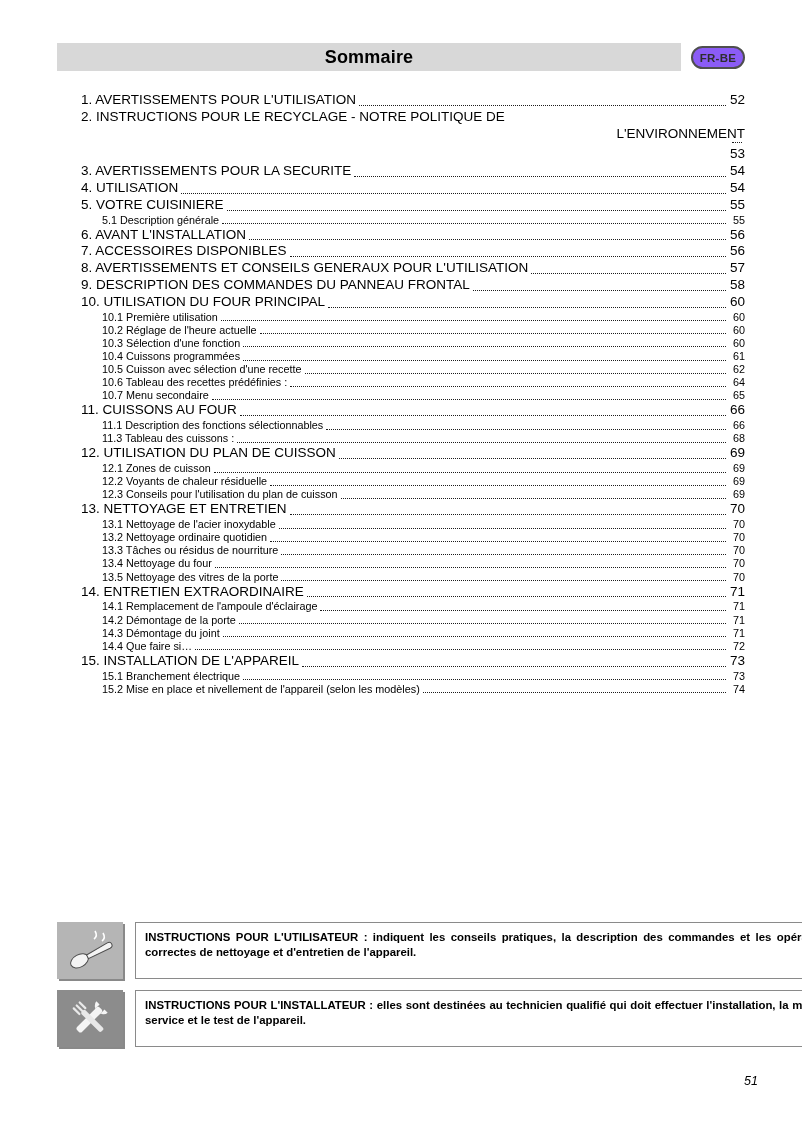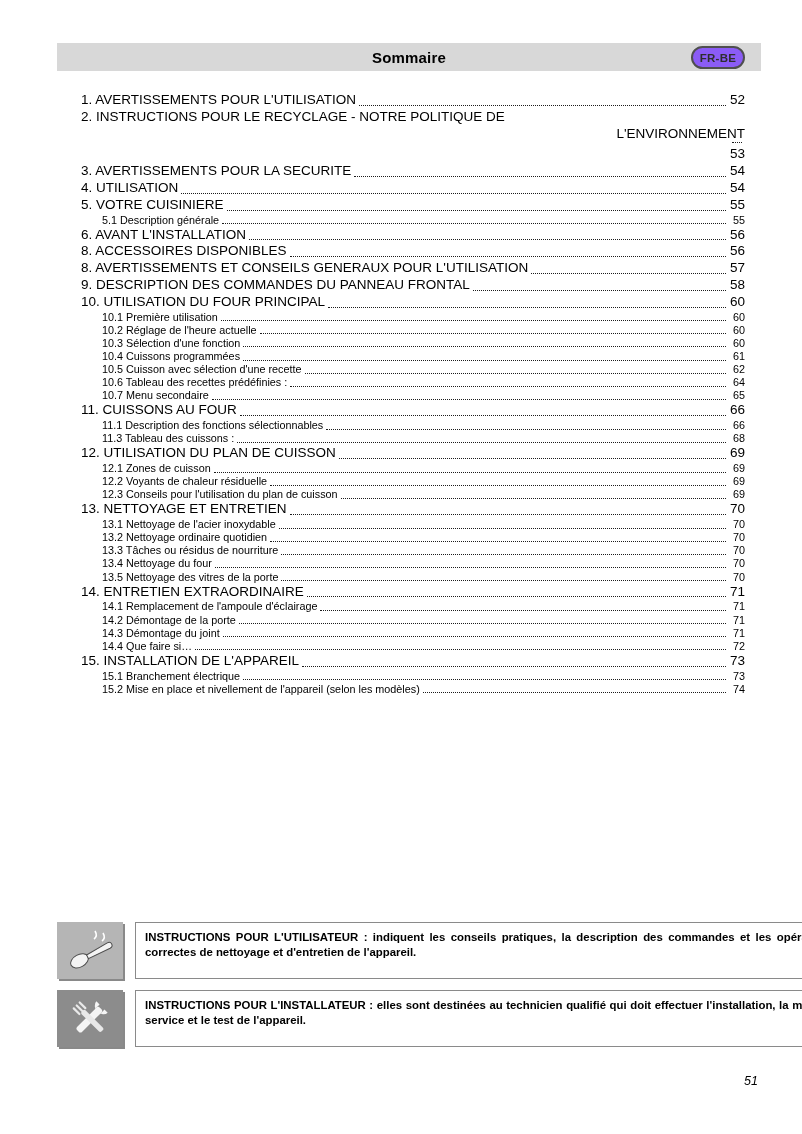--- a/index.html
+++ b/index.html
@@ -3,23 +3,23 @@
 <meta charset="utf-8">
 <style>
   * { margin:0; padding:0; box-sizing:border-box; }
   html,body { background:#ffffff; }
   .page {
     position:relative; width:802px; height:1134px; background:#fff;
     font-family:"Liberation Sans", sans-serif; color:#000; overflow:hidden;
   }
   .header-row { position:absolute; top:43px; left:57px; width:688px; height:28px; }
   .title-bar {
-    position:absolute; left:0; top:0; width:704px; height:28px; background:#d8d8d8;
+    position:absolute; left:0; top:0; width:624px; height:28px; background:#d8d8d8;
     display:flex; align-items:center; justify-content:center;
-    font-size:15px; font-weight:bold; letter-spacing:0.2px;
+    font-size:18px; font-weight:bold; letter-spacing:0.2px;
   }
   .lang-badge {
     position:absolute; right:0; top:3px; width:54px; height:23px;
     border:2px solid #4f4f4f; border-radius:12px; background:#8b5cf6;
     display:flex; align-items:center; justify-content:center;
     font-size:11.5px; font-weight:bold; color:#2e2e2e; letter-spacing:0.3px;
   }
   .toc { position:absolute; top:92px; left:57px; width:688px; }
   .toc-row { display:flex; align-items:flex-end;margin-left:24px; }
   .level-1 { font-size:13.5px; line-height:16.8px; }
@@ -91,21 +91,21 @@
         <span class="toc-label">5.1 Description générale</span>
         <span class="toc-dots"></span>
         <span class="toc-page">55</span>
       </div>
       <div class="toc-row level-1">
         <span class="toc-label">6. AVANT L'INSTALLATION</span>
         <span class="toc-dots"></span>
         <span class="toc-page">56</span>
       </div>
       <div class="toc-row level-1">
-        <span class="toc-label">8. ACCESSOIRES DISPONIBLES</span>
+        <span class="toc-label">7. ACCESSOIRES DISPONIBLES</span>
         <span class="toc-dots"></span>
         <span class="toc-page">56</span>
       </div>
       <div class="toc-row level-1">
         <span class="toc-label">8. AVERTISSEMENTS ET CONSEILS GENERAUX POUR L'UTILISATION</span>
         <span class="toc-dots"></span>
         <span class="toc-page">57</span>
       </div>
       <div class="toc-row level-1">
         <span class="toc-label">9. DESCRIPTION DES COMMANDES DU PANNEAU FRONTAL</span>

